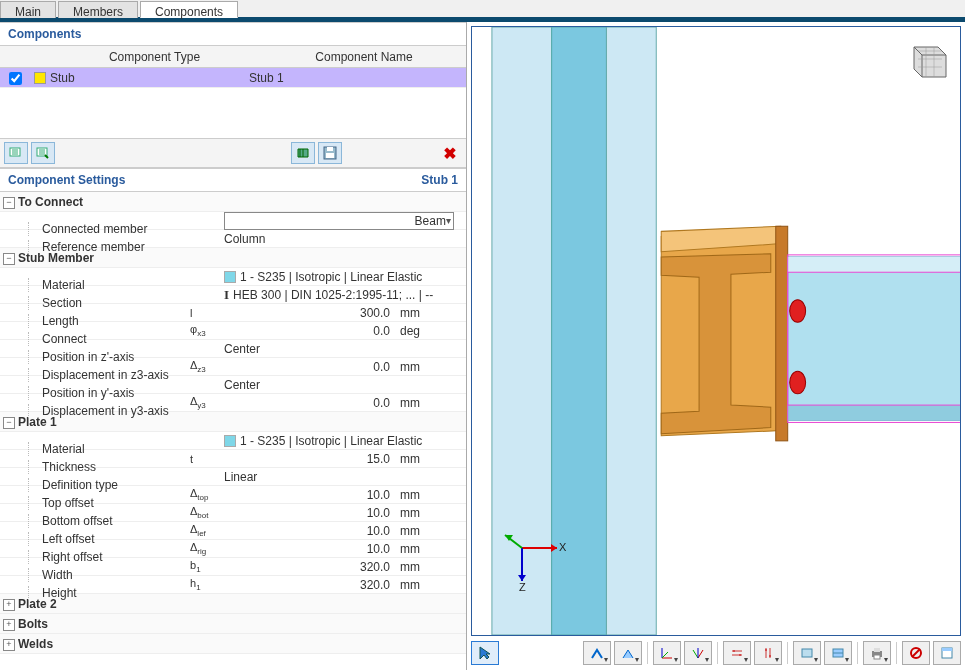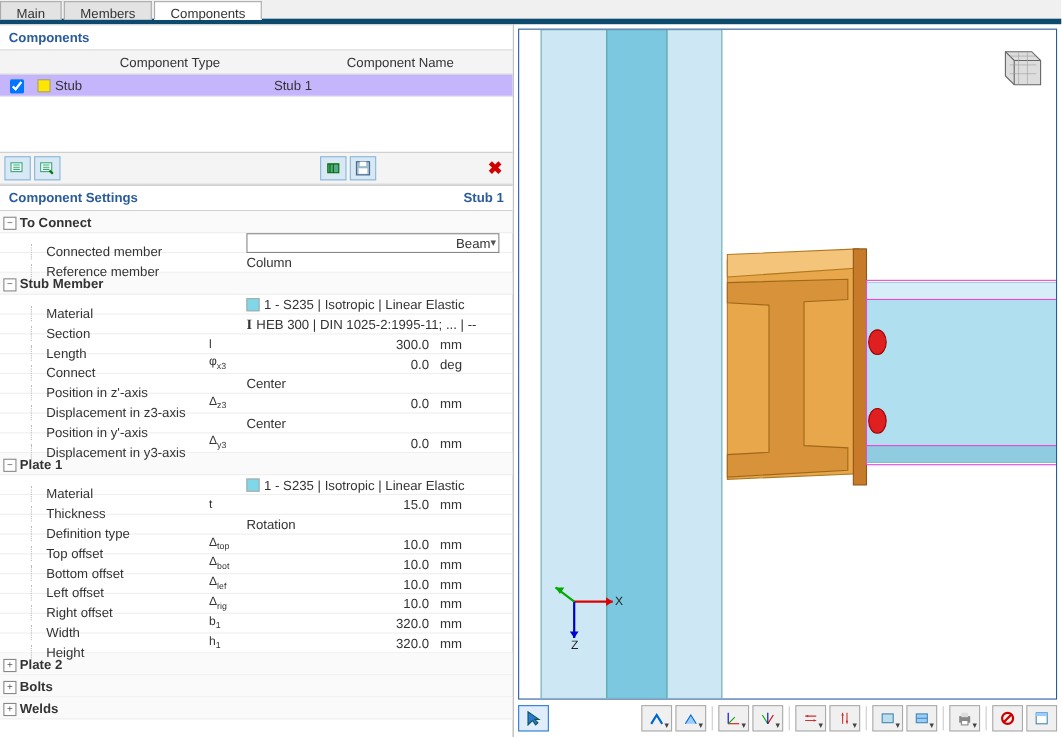--- a/index.html
+++ b/index.html
@@ -361,21 +361,21 @@
           <span class="tcol-ind"></span>
           <span class="tcol-label sublabel">Thickness</span>
           <span class="tcol-sym">t</span>
           <span class="tcol-val">15.0</span>
           <span class="tcol-unit">mm</span>
         </div>
         <div class="trow">
           <span class="tcol-ind"></span>
           <span class="tcol-label sublabel">Definition type</span>
           <span class="tcol-sym"></span>
-          <span class="tcol-val text-left" style="flex:1">Rotation</span>
+          <span class="tcol-val text-left" style="flex:1">Linear</span>
         </div>
         <div class="trow">
           <span class="tcol-ind"></span>
           <span class="tcol-label sublabel">Top offset</span>
           <span class="tcol-sym">Δ<sub>top</sub></span>
           <span class="tcol-val">10.0</span>
           <span class="tcol-unit">mm</span>
         </div>
         <div class="trow">
           <span class="tcol-ind"></span>

